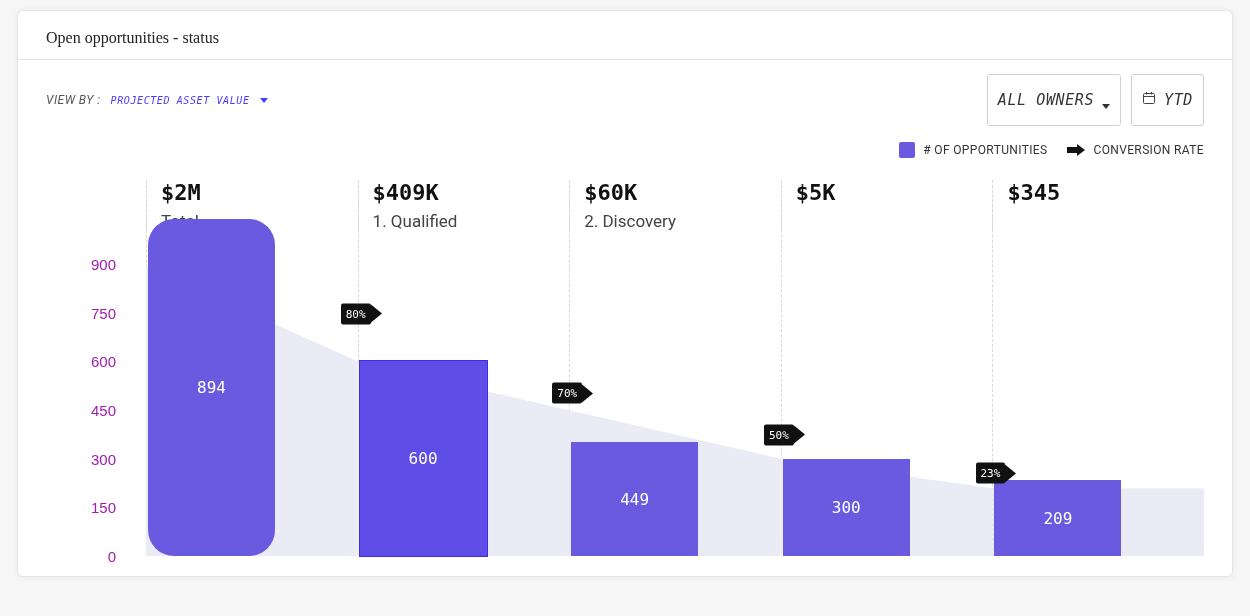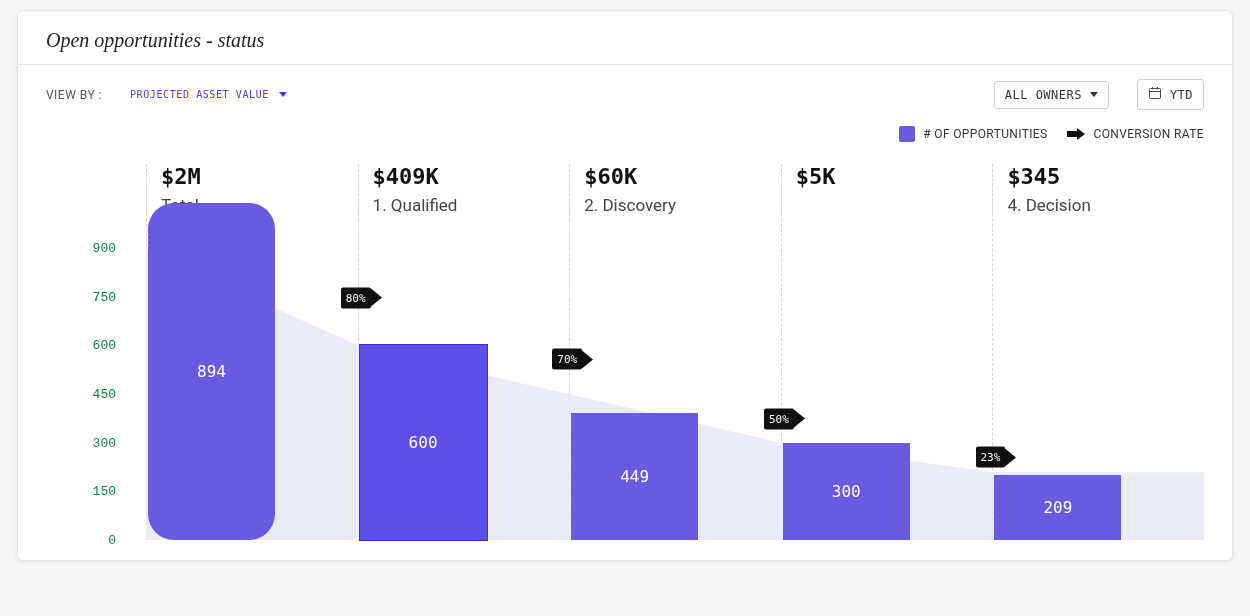--- a/index.html
+++ b/index.html
@@ -24,58 +24,58 @@
     width: 1214px;
     margin: 10px auto;
     background: var(--card-bg);
     border: 1px solid var(--border);
     border-radius: 6px;
     box-shadow: 0 1px 6px rgba(0,0,0,0.06);
     padding: 0 0 20px 0;
   }
   .card-title {
     font-family: Georgia, "Times New Roman", serif;
-    font-size: 20px;
+    font-size: 16px;
     font-weight: 500;
     padding: 18px 28px 12px 28px;
     border-bottom: 1px solid var(--border);
-    font-style: italic;
   }
   .toolbar {
     display: flex;
     align-items: center;
     padding: 14px 28px 0 28px;
-    gap: 28px;
+    gap: 10px;
+    font-style: italic;
   }
   .viewby-label {
     font-size: 12px;
     letter-spacing: 0.04em;
     color: #555;
   }
   .viewby-select {
     font-family: "SFMono-Regular", ui-monospace, Menlo, Consolas, monospace;
     font-size: 10px;
     letter-spacing: 0.06em;
     color: #4a3aff;
     cursor: pointer;
     display: inline-flex;
     align-items: center;
     gap: 10px;
   }
   .spacer { flex: 1; }
   .pill {
     border: 1px solid #cfcfd6;
     border-radius: 3px;
-    padding: 6px 10px;
-    font-family: "SFMono-Regular", ui-monospace, Menlo, Consolas, monospace;
-    font-size: 12px;
+    padding: 16px 10px;
+    font-family: "SFMono-Regular", ui-monospace, Menlo, Consolas, monospace;
+    font-size: 15px;
     letter-spacing: 0.04em;
     color: #333;
     display: inline-flex;
-    align-items: center;
+    align-items: flex-end;
     gap: 8px;
     cursor: pointer;
   }
   .legend {
     display: flex;
     justify-content: flex-end;
     gap: 20px;
     padding: 16px 28px 0 28px;
     font-size: 12px;
     letter-spacing: 0.03em;
@@ -119,23 +119,23 @@
     left: 0; right: 0; top: 84px; bottom: 0;
   }
   .yaxis {
     position: absolute;
     left: 0; top: 0; bottom: 0; width: 100px;
   }
   .ytick {
     position: absolute;
     right: 30px;
     transform: translateY(50%);
-    font-family: Liberation Mono, monospace;
-    font-size: 13px;
-    color: #15803d;
+    font-family: Liberation Sans, sans-serif;
+    font-size: 15px;
+    color: #a21caf;
   }
   .plot-area {
     position: absolute;
     left: 100px; right: 0; top: 0; bottom: 0;
     display: flex;
   }
   .stage-cell {
     position: relative;
     flex: 1;
     box-sizing: border-box;
@@ -257,21 +257,20 @@
         </div>
         <div class="stage-header">
           <div class="amount">$60K</div>
           <div class="name">2. Discovery</div>
         </div>
         <div class="stage-header">
           <div class="amount">$5K</div>
         </div>
         <div class="stage-header">
           <div class="amount">$345</div>
-          <div class="name">4. Decision</div>
         </div>
       </div>
     <div class="plot">
       <div class="yaxis" id="yaxis">
           <div class="ytick" style="bottom: 0px;">0</div>
           <div class="ytick" style="bottom: 48.6667px;">150</div>
           <div class="ytick" style="bottom: 97.3333px;">300</div>
           <div class="ytick" style="bottom: 146px;">450</div>
           <div class="ytick" style="bottom: 194.667px;">600</div>
           <div class="ytick" style="bottom: 243.333px;">750</div>
@@ -288,29 +287,29 @@
               <span class="box">80%</span>
               <span class="arrowhead"></span>
             </div>
           </div>
           <div class="stage-cell">
             <div class="divider"></div>
             <div class="funnel-fill" style="height: 194.667px; --drop: 25.16666666666667%;"></div>
             <div class="bar" style="height: 194.667px; background: rgb(95, 77, 232); outline: rgb(63, 46, 230) solid 1px;">
               <div class="bar-val">600</div>
             </div>
-            <div class="conv-badge" style="bottom: 181px;">
+            <div class="conv-badge" style="bottom: 163px;">
               <span class="box">70%</span>
               <span class="arrowhead"></span>
             </div>
           </div>
           <div class="stage-cell">
             <div class="divider"></div>
             <div class="funnel-fill" style="height: 145.676px; --drop: 33.18485523385301%;"></div>
-            <div class="bar" style="height: 127px;">
+            <div class="bar" style="height: 114px;">
               <div class="bar-val">449</div>
             </div>
             <div class="conv-badge" style="bottom: 121.504px;">
               <span class="box">50%</span>
               <span class="arrowhead"></span>
             </div>
           </div>
           <div class="stage-cell">
             <div class="divider"></div>
             <div class="funnel-fill" style="height: 97.3333px; --drop: 30.333333333333336%;"></div>
@@ -318,21 +317,21 @@
               <div class="bar-val">300</div>
             </div>
             <div class="conv-badge" style="bottom: 82.5711px;">
               <span class="box">23%</span>
               <span class="arrowhead"></span>
             </div>
           </div>
           <div class="stage-cell">
             <div class="divider"></div>
             <div class="funnel-fill" style="height: 67.8089px; --drop: 0%;"></div>
-            <div class="bar" style="height: 65px;">
+            <div class="bar" style="height: 76px;">
               <div class="bar-val">209</div>
             </div>
           </div>
         </div>
     </div>
   </div>
 
 </div>
 
 </body></html>

